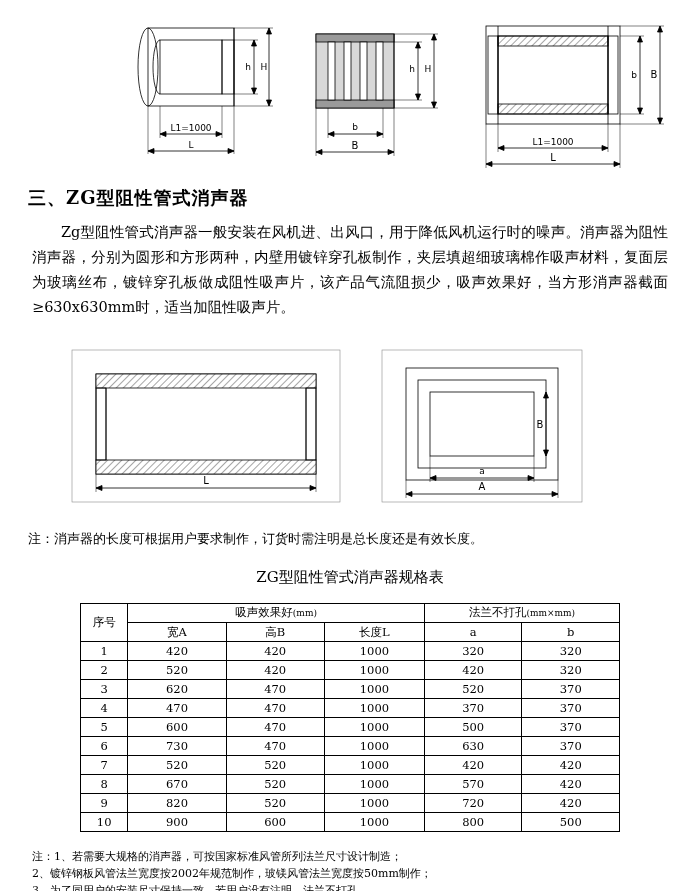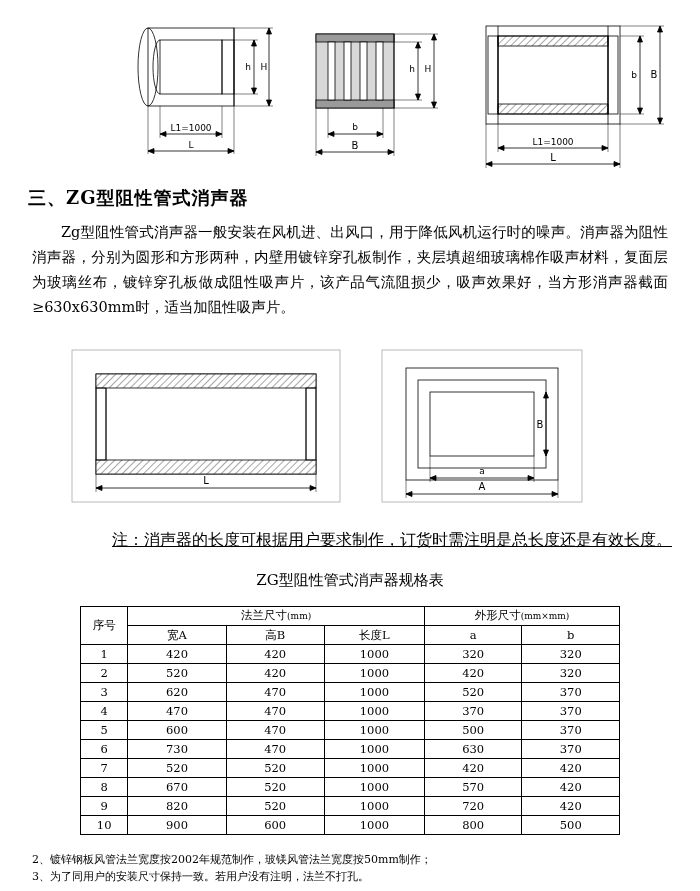--- a/index.html
+++ b/index.html
@@ -58,24 +58,23 @@
     margin-top: 12px;
   }
   .fig-caption {
     text-align: center;
     font-family: "DejaVu Serif", "Liberation Serif", serif;
     font-size: 15px;
     margin-top: 4px;
   }
   .note-line {
     font-family: "DejaVu Serif", "Liberation Serif", serif;
-    font-size: 16px;
-    text-align: right;
+    font-size: 13px;
+    text-align: left;
     margin-top: 8px;
-    text-decoration: underline;
   }
   .table-title {
     text-align: center;
     font-family: "DejaVu Serif", "Liberation Serif", serif;
     font-size: 15px;
     margin-top: 20px;
     margin-bottom: 4px;
   }
 
   
@@ -309,24 +308,24 @@
 
   <div class="note-line">注：消声器的长度可根据用户要求制作，订货时需注明是总长度还是有效长度。</div>
 
   <div class="table-title">ZG型阻性管式消声器规格表</div>
 
   <table class="spec">
     <thead>
       <tr>
         <th rowspan="2" style="width:52px;">序号</th>
         <th colspan="3">
-          <span>法兰尺寸</span><span class="unit">(mm)</span>
+          <span>吸声效果好</span><span class="unit">(mm)</span>
         </th>
         <th colspan="2">
-          <span>外形尺寸</span><span class="unit">(mm×mm)</span>
+          <span>法兰不打孔</span><span class="unit">(mm×mm)</span>
         </th>
       </tr>
       <tr>
         <th style="width:118px;">宽A</th>
         <th style="width:118px;">高B</th>
         <th style="width:118px;">长度L</th>
         <th style="width:117px;">a</th>
         <th style="width:117px;">b</th>
       </tr>
     </thead>
@@ -408,17 +407,18 @@
           <td>900</td>
           <td>600</td>
           <td>1000</td>
           <td>800</td>
           <td>500</td>
         </tr>
       </tbody>
   </table>
 
   <div class="footnotes">
+    <div>注：1、若需要大规格的消声器，可按国家标准风管所列法兰尺寸设计制造；</div>
     <div>2、镀锌钢板风管法兰宽度按2002年规范制作，玻镁风管法兰宽度按50mm制作；</div>
     <div>3、为了同用户的安装尺寸保持一致。若用户没有注明，法兰不打孔。</div>
   </div>
 
 </div>
 
 </body></html>

